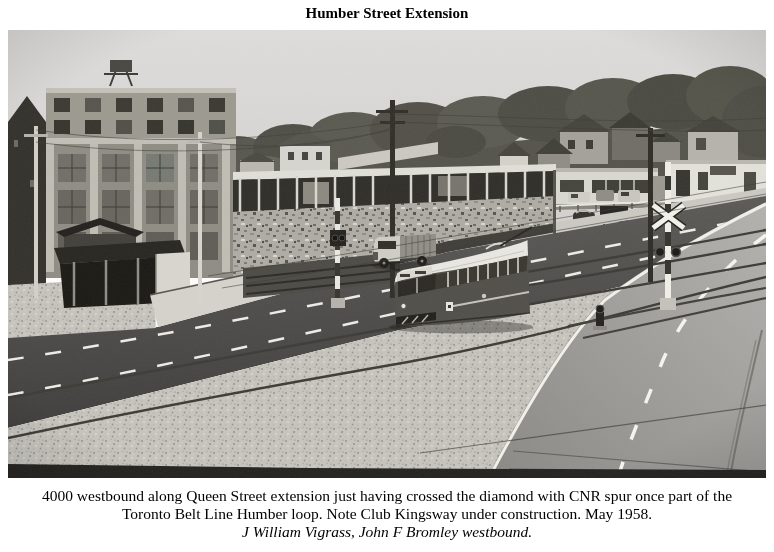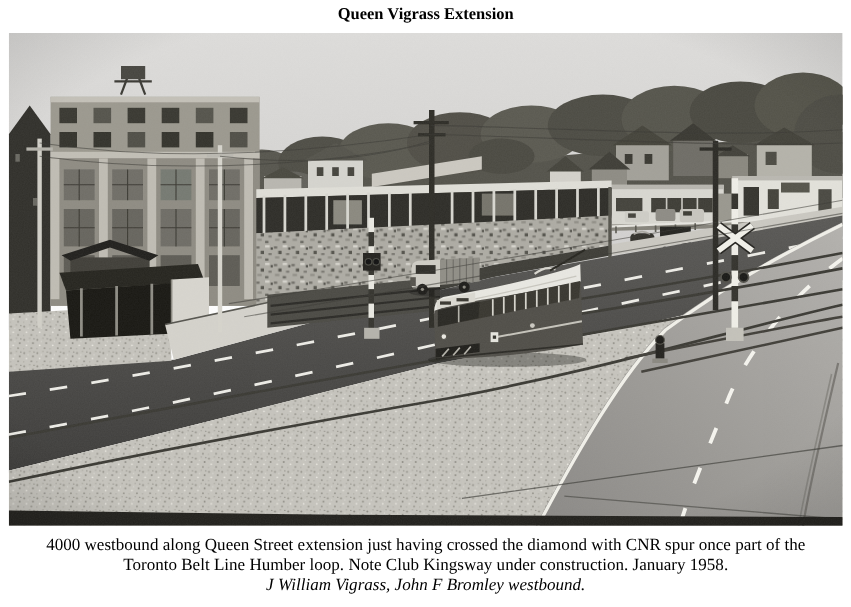--- a/index.html
+++ b/index.html
@@ -7,21 +7,21 @@
        font-family:"Liberation Serif","DejaVu Serif",serif;}
   .title{text-align:center;font-weight:bold;font-size:15px;padding-top:5px;height:25px;}
   figure{margin:0 8px;width:758px;height:448px;display:block;}
   svg{display:block;}
   .caption{width:774px;text-align:center;font-size:15.5px;line-height:18px;margin-top:9px;}
   .credit{font-style:italic;}
 </style>
 </head>
 <body>
 
-<div class="title">Queen Vigrass Extension</div>
+<div class="title">Humber Street Extension</div>
 
 <figure>
 <svg width="758" height="448" viewBox="0 0 758 448" role="img" aria-label="TTC PCC streetcar 4000 westbound on the Queen Street extension private right-of-way between two roadways; CNR spur crossing with crossbuck signals, Club Kingsway under construction, brick factory at left, houses on hillside behind, September 1958">
   <defs>
     <linearGradient id="skyGrad" x1="0" y1="0" x2="0" y2="1">
       <stop offset="0" stop-color="#dedddb"></stop>
           <stop offset="1" stop-color="#d2d1cf"></stop>
     </linearGradient>
     <linearGradient id="roadFar" x1="0" y1="0" x2="0" y2="1">
       <stop offset="0" stop-color="#5a5956"></stop>
@@ -442,15 +442,15 @@
 
   <polygon points="0,434 300,438 758,440 758,448 0,448" fill="#22211d"></polygon>
 
   <rect x="0" y="0" width="758" height="448" filter="url(#grain)" opacity="0.16"></rect>
   <rect x="0" y="0" width="758" height="448" fill="url(#vign)"></rect>
 </svg>
 </figure>
 
 <div class="caption">
   <div>4000 westbound along Queen Street extension just having crossed the diamond with CNR spur once part of the</div>
-  <div>Toronto Belt Line Humber loop. Note Club Kingsway under construction. January 1958.</div>
+  <div>Toronto Belt Line Humber loop. Note Club Kingsway under construction. May 1958.</div>
   <div class="credit">J William Vigrass, John F Bromley westbound.</div>
 </div>
 
 </body></html>

